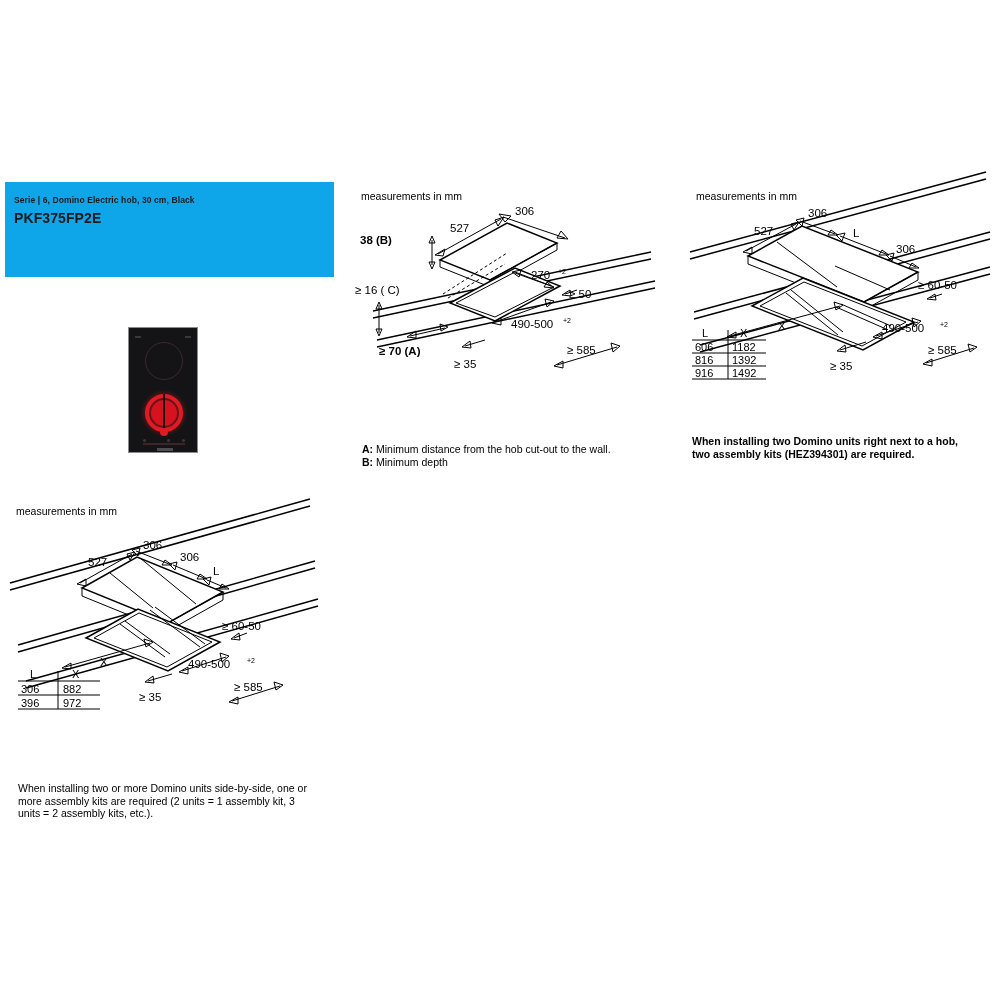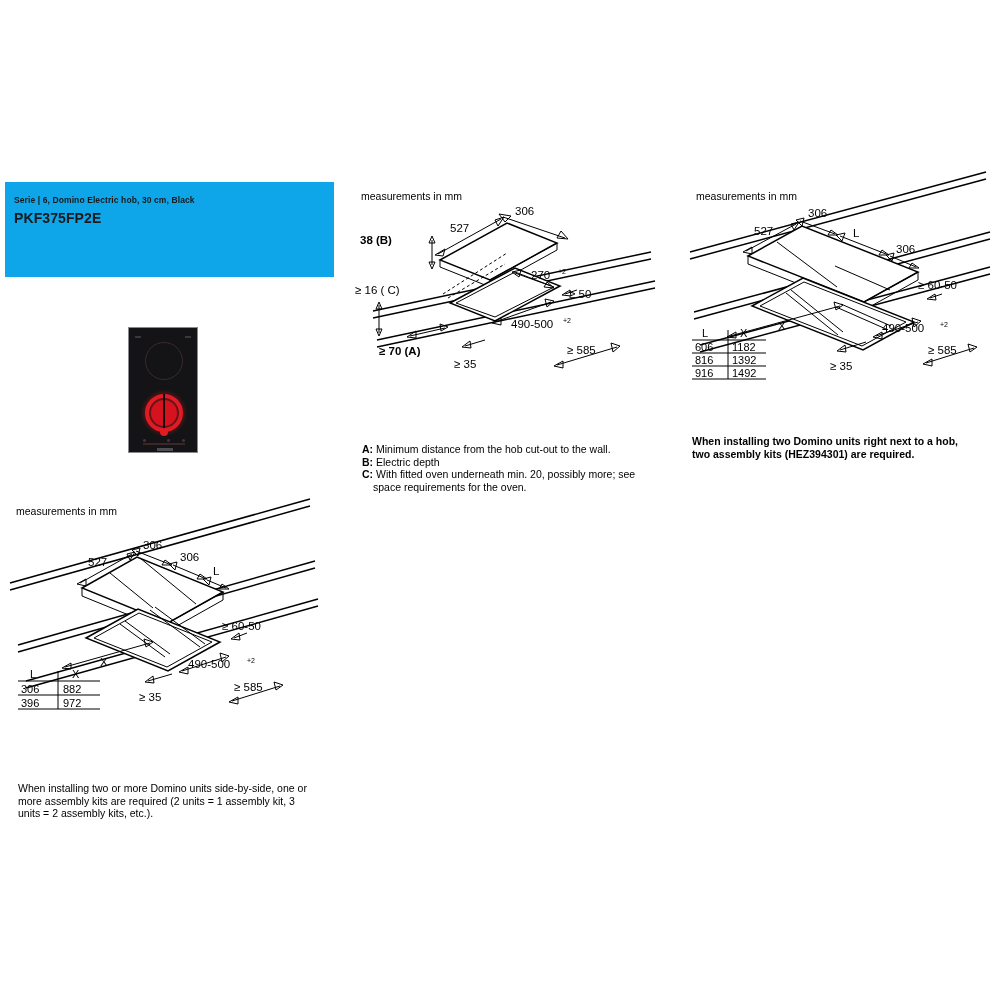--- a/index.html
+++ b/index.html
@@ -286,25 +286,21 @@
   </svg>
 </div>
 
 <div class="note" id="legend-abc">
   <span class="leg-row">
     <b>A:</b>
     <span>Minimum distance from the hob cut-out to the wall.</span>
   </span>
   <span class="leg-row">
     <b>B:</b>
-    <span>Electric depth</span>
-  </span>
-  <span class="leg-row">
-    <b>C:</b>
-    <span>With fitted oven underneath min. 20, possibly more; see space requirements for the oven.</span>
+    <span>Minimum depth</span>
   </span>
 </div>
 
 <div class="diagram" id="diagram-2">
   <div class="dg-caption top-label">measurements in mm</div>
   <svg width="300" height="200" viewBox="0 0 300 200">
 
     <path class="ln ln15" d="M 0 62 L 296 -18"></path>
     <path class="ln ln15" d="M 0 69 L 296 -11"></path>
     <path class="ln ln15" d="M 4 122 L 300 42"></path>

